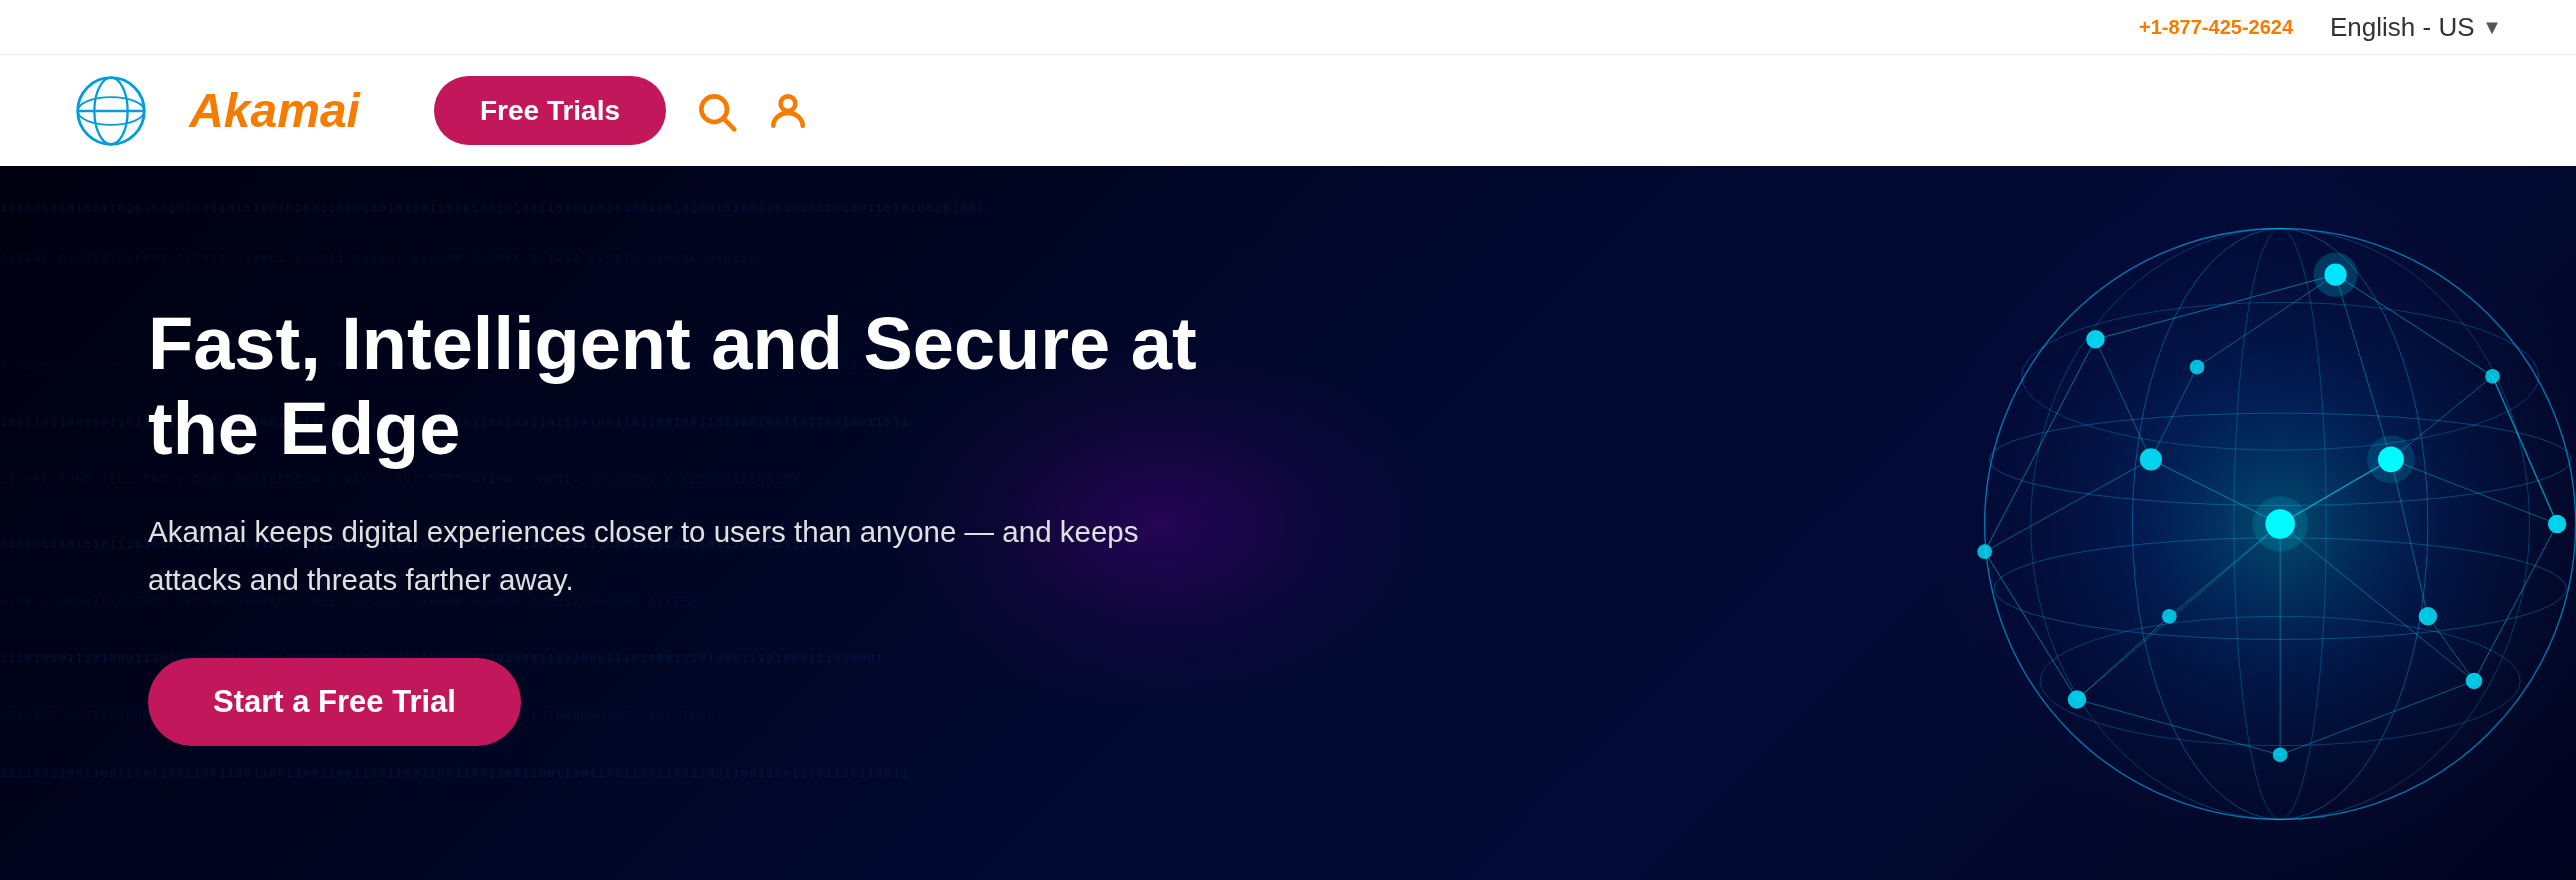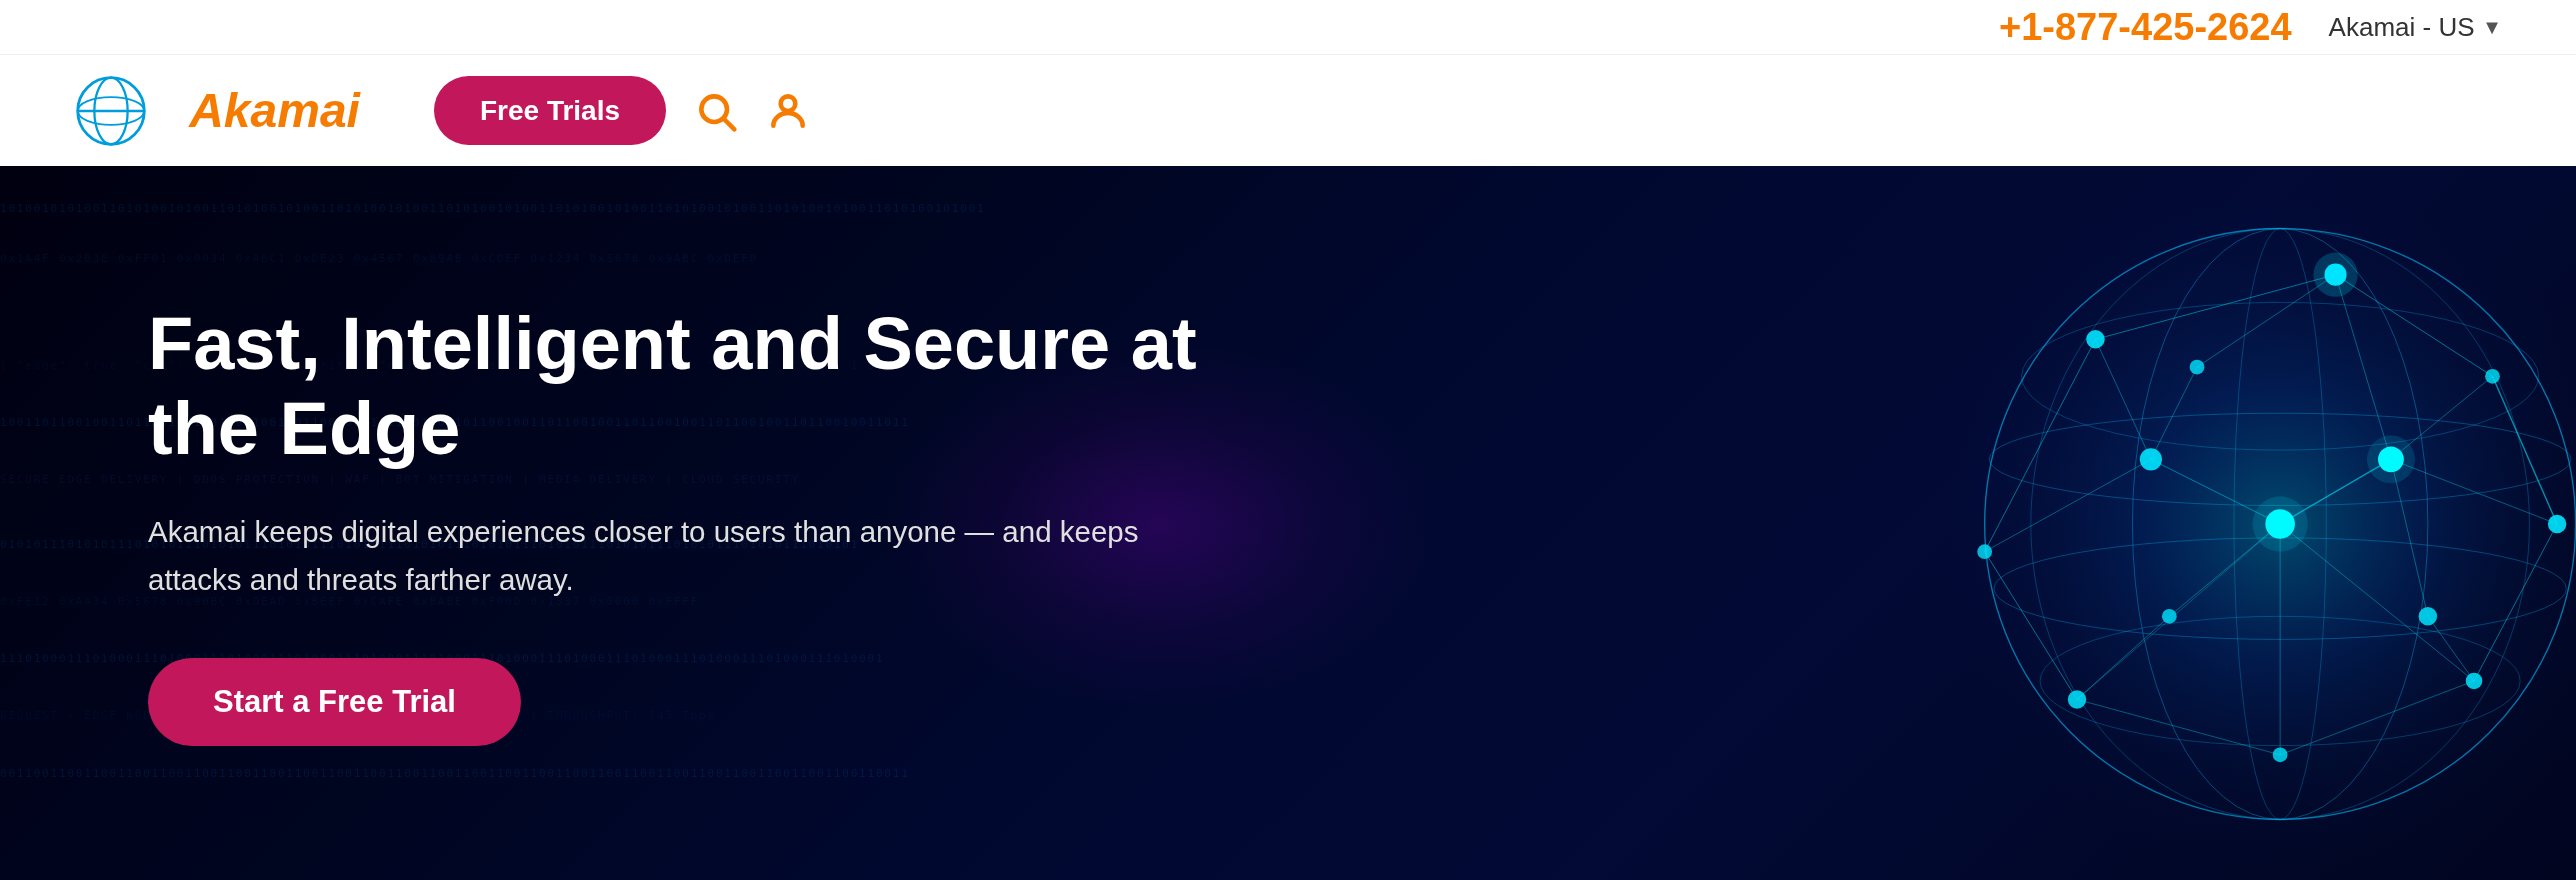--- a/index.html
+++ b/index.html
@@ -7,21 +7,21 @@
     .top-bar {
       display: flex;
       justify-content: flex-end;
       align-items: center;
       padding: 9.2px 74px;
       border-bottom: 0.9px solid #eee;
       height: 55px;
     }
     .phone-number {
       color: #f57c00;
-      font-size: 38px;
+      font-size: 20px;
       font-weight: bold;
       margin-right: 37px;
     }
     .language-selector {
       display: flex;
       align-items: center;
       font-size: 26px;
       color: #333;
       cursor: pointer;
     }
@@ -209,21 +209,21 @@
 </head>
 <body>
 
 <div>
 
   <header>
 
     <div class="top-bar">
       <span class="phone-number">+1-877-425-2624</span>
       <div class="language-selector">
-        <span>Akamai - US</span>
+        <span>English - US</span>
         <span class="chevron">▼</span>
       </div>
     </div>
 
     <nav class="nav-bar">
 
       <div class="logo-area">
         <svg class="logo-icon" viewBox="0 0 80 80" xmlns="http://www.w3.org/2000/svg">
 
           <circle cx="40" cy="40" r="36" fill="none" stroke="#009ddc" stroke-width="3"></circle>

